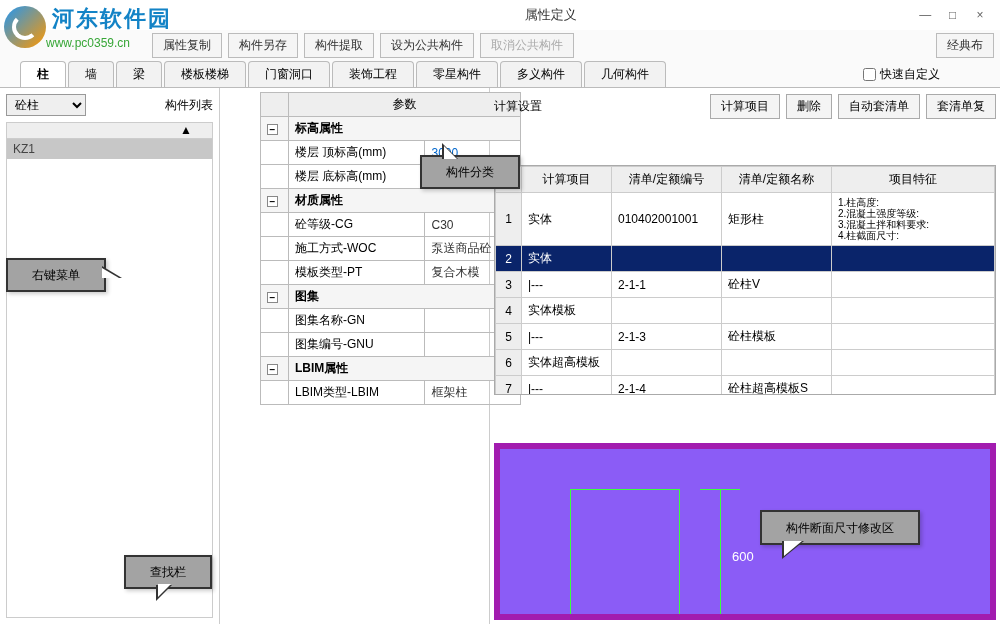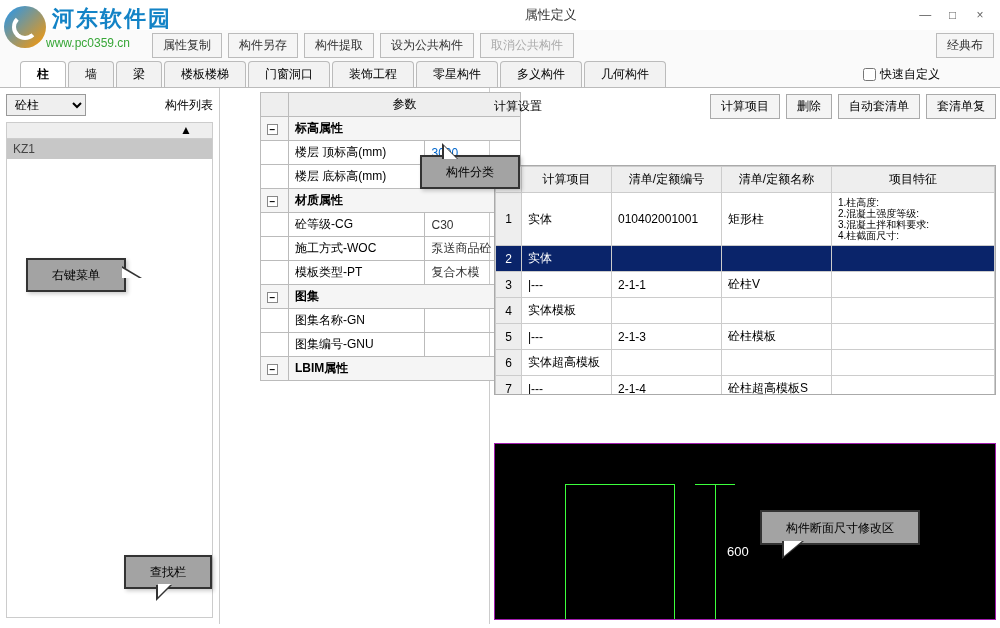--- a/index.html
+++ b/index.html
@@ -49,32 +49,32 @@
 .calc-head .label { margin-right: auto; }
 .calc-head .cbtn { border: 1px solid #aaa; background: #f4f4f4; padding: 3px 10px; cursor:pointer; }
 
 .calc-table-wrap { border: 1px solid #aaa; max-height: 230px; overflow: auto; }
 .calc-table { border-collapse: collapse; width: 100%; table-layout: fixed; }
 .calc-table th, .calc-table td { border: 1px solid #ccc; padding: 4px 6px; text-align: left; font-size: 12px; overflow: hidden; white-space: nowrap; }
 .calc-table th { background: #eee; font-weight: normal; text-align: center; }
 .calc-table tr.hl td { background: #0a246a; color: #fff; }
 .calc-table td:first-child { text-align: center; width: 24px; background:#eee; }
 
-.preview { flex:1; margin-top:8px; background:#000000; position:relative; border:1px solid #a21caf; overflow:hidden;}
+.preview { flex:1; margin-top:8px; background:#8b5cf6; position:relative; border:6px solid #a21caf; overflow:hidden;}
 .rect-shape { position:absolute; left:70px; top:40px; width:110px; height:150px; border:1px solid #3cff3c; }
 .dim-v { position:absolute; left:200px; top:40px; width:40px; height:150px; border-top:1px solid #3cff3c; border-bottom:1px solid #3cff3c;}
 .dim-v::before { content:""; position:absolute; left:20px; top:0; bottom:0; width:1px; background:#3cff3c;}
 .dim-v-lbl { position:absolute; left:232px; top:100px; color:#fff; font-size:13px;}
 .dim-h { position:absolute; left:70px; top:200px; width:110px; height:30px; border-left:1px solid #3cff3c; border-right:1px solid #3cff3c;}
 .dim-h::before { content:""; position:absolute; top:15px; left:0; right:0; height:1px; background:#3cff3c;}
 .dim-h-lbl { position:absolute; left:108px; top:228px; color:#fff; font-size:13px;}
 
 .callout { position: absolute; background: #a3a3a3; border: 2px solid #333; padding: 6px 24px; font-size: 14px; font-weight: normal; z-index: 30; box-shadow: 2px 2px 4px rgba(0,0,0,.2); }
 .callout .tail { position: absolute; width:0; height:0; }
-.c1 { top: 258px; left: 6px; margin-left: 20px; }
+.c1 { top: 258px; left: 6px; }
 .c1 .tail { right:-18px; top:6px; border-top:12px solid transparent; border-bottom:0 solid transparent; border-left:20px solid #333;}
 .c1 .tail::after{content:"";position:absolute;left:-20px;top:-10px;border-top:10px solid transparent;border-left:17px solid #fff;}
 .c2 { top: 155px; left: 420px; }
 .c2 .tail { left:20px; top:-14px; border-left:0 solid transparent; border-right:16px solid transparent; border-bottom:16px solid #333;}
 .c2 .tail::after{content:"";position:absolute;left:2px;top:3px;border-right:13px solid transparent;border-bottom:13px solid #fff;}
 .c3 { top: 555px; left: 124px; }
 .c3 .tail { left:30px; bottom:-14px; border-left:0 solid transparent; border-right:16px solid transparent; border-top:16px solid #333;}
 .c3 .tail::after{content:"";position:absolute;left:2px;top:-17px;border-right:13px solid transparent;border-top:13px solid #fff;}
 .c4 { top: 510px; left: 760px; font-size:15px; }
 .c4 .tail { left:20px; bottom:-16px; border-left:0 solid transparent; border-right:22px solid transparent; border-top:18px solid #333;}
@@ -196,20 +196,25 @@
             <td style="color:#333"></td>
           </tr>
           <tr>
             <td></td>
             <td>图集编号-GNU</td>
             <td style="color:#333"></td>
           </tr>
           <tr class="group-row">
             <td><span class="expander">−</span></td>
             <td colspan="2">LBIM属性</td>
+          </tr>
+          <tr>
+            <td></td>
+            <td>LBIM类型-LBIM</td>
+            <td style="color:#333">框架柱</td>
           </tr>
         </tbody>
     </table>
   </div>
 
   <div class="right-panel">
     <div class="calc-head">
       <span class="label">计算设置</span>
       <button class="cbtn">计算项目</button>
       <button class="cbtn">删除</button>

